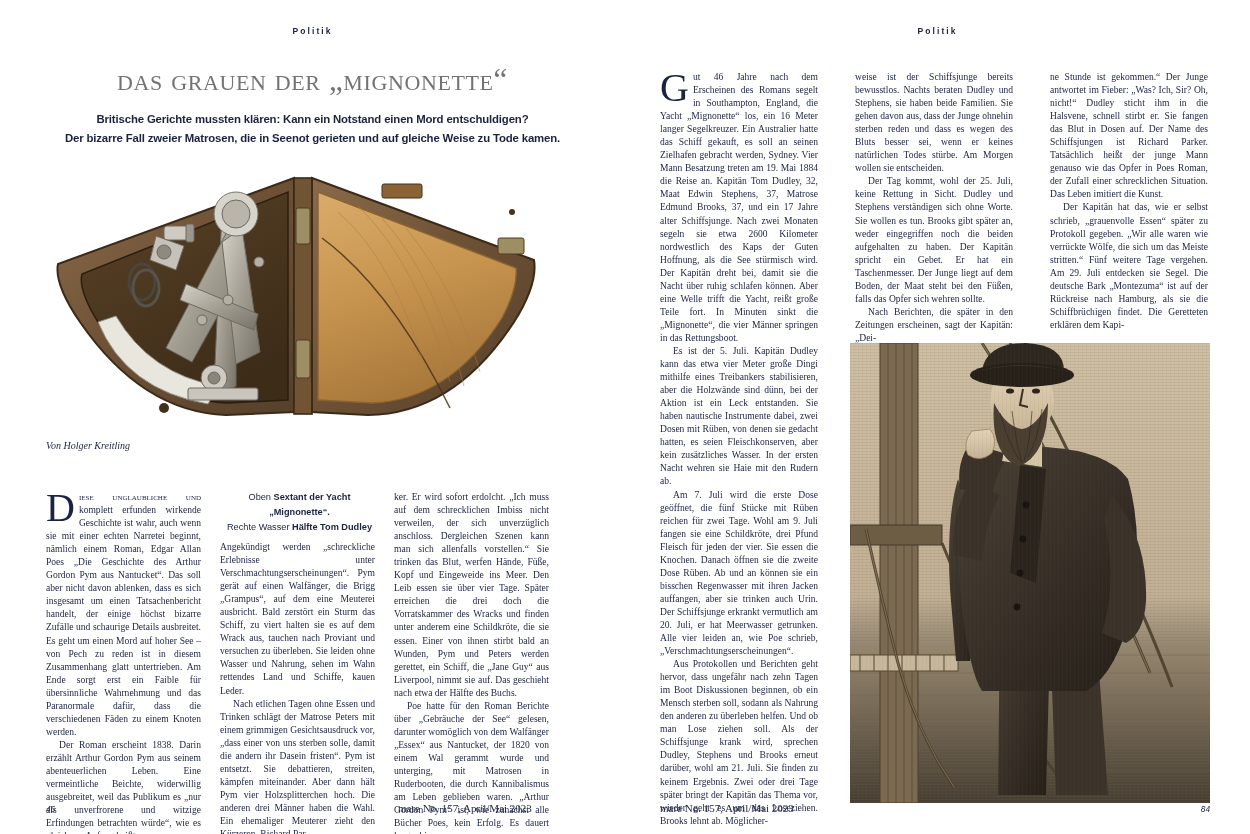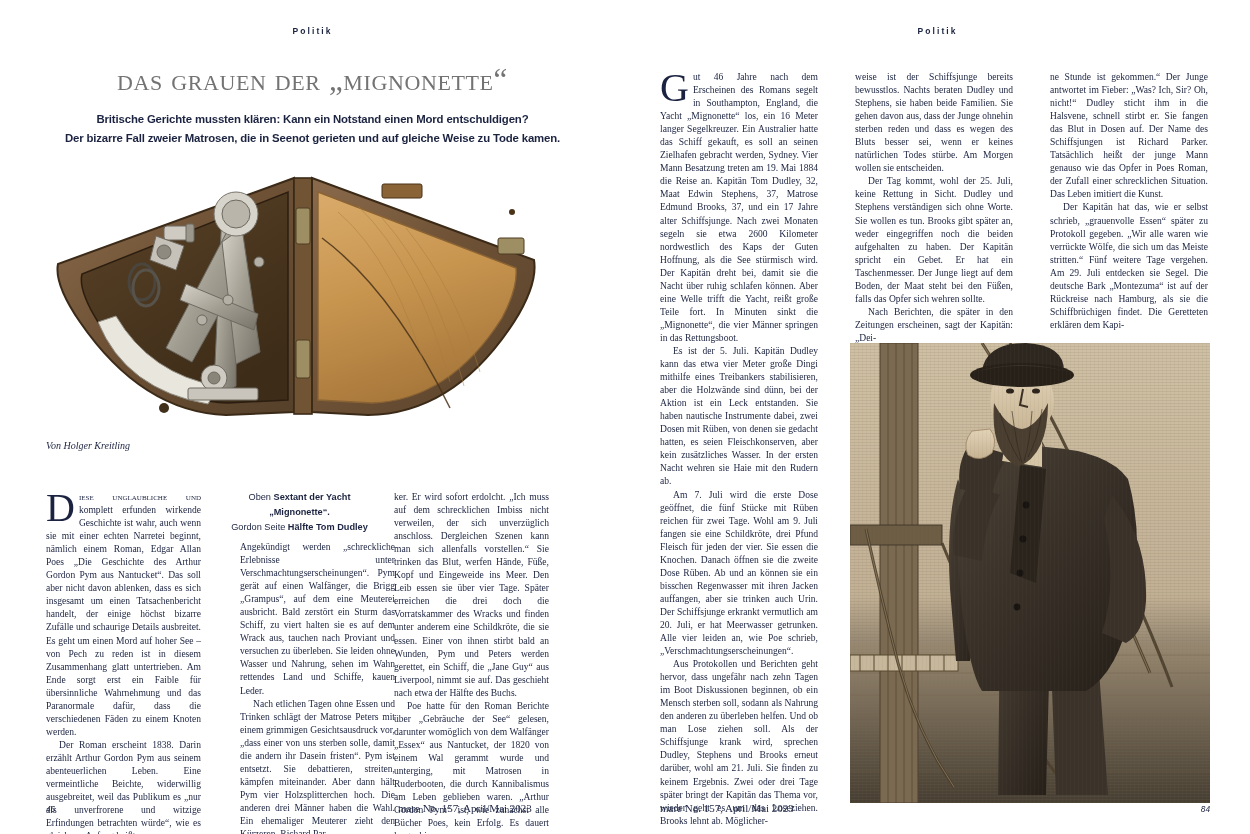--- a/index.html
+++ b/index.html
@@ -130,21 +130,21 @@
     font-family: "Liberation Serif", serif;
     font-size: 40px;
     line-height: 30px;
     padding: 3px 4px 0 0;
     color: #1b2340;
   }
   .smallcaps-run { font-variant: small-caps; }
 
   
   #l-col1 { top: 490px; left: 46px;  width: 155px; height: 300px; }
-  #l-col2 { top: 540px; left: 240px; width: 155px; height: 250px; }
+  #l-col2 { top: 540px; left: 220px; width: 155px; height: 250px; }
   #l-col3 { top: 490px; left: 394px; width: 155px; height: 300px; }
 
   
   #r-col1 { top: 70px;  left: 35px;  width: 158px; height: 690px; }
   #r-col2 { top: 70px;  left: 230px; width: 158px; height: 290px; }
   #r-col3 { top: 70px;  left: 425px; width: 158px; height: 290px; }
 
   
   .portrait-figure {
     position: absolute;
@@ -282,21 +282,21 @@
           <circle cx="466" cy="40" r="3" fill="#4a3319"></circle>
         </g>
       </svg>
     </div>
 
     <div class="byline">Von Holger Kreitling</div>
 
     <div class="caption">
       <span class="lead">Oben</span>
       <span class="strong">Sextant der Yacht „Mignonette“.</span><br>
-      <span class="lead">Gordon Seite</span>
+      <span class="lead">Rechte Wasser</span>
       <span class="strong">Hälfte Tom Dudley</span>
     </div>
 
     <div class="col" id="l-col1">
       <p class="dropcap-para"><span class="dropcap">D</span><span class="smallcaps-run">iese unglaubliche und</span><span> komplett erfunden wirkende Geschichte ist wahr, auch wenn sie mit einer echten Narretei beginnt, nämlich einem Roman, Edgar Allan Poes „Die Geschichte des Arthur Gordon Pym aus Nantucket“. Das soll aber nicht davon ablenken, dass es sich insgesamt um einen Tatsachenbericht handelt, der einige höchst bizarre Zufälle und schaurige Details ausbreitet. Es geht um einen Mord auf hoher See – von Pech zu reden ist in diesem Zusammenhang glatt untertrieben. Am Ende sorgt erst ein Faible für übersinnliche Wahrnehmung und das Paranormale dafür, dass die verschiedenen Fäden zu einem Knoten werden.</span></p>
       <p>Der Roman erscheint 1838. Darin erzählt Arthur Gordon Pym aus seinem abenteuerlichen Leben. Eine vermeintliche Beichte, widerwillig ausgebreitet, weil das Publikum es „nur als unverfrorene und witzige Erfindungen betrachten würde“, wie es gleich am Anfang heißt.</p>
     </div>
 
     <div class="col" id="l-col2">
       <p>Angekündigt werden „schreckliche Erlebnisse unter Verschmachtungserscheinungen“. Pym gerät auf einen Walfänger, die Brigg „Grampus“, auf dem eine Meuterei ausbricht. Bald zerstört ein Sturm das Schiff, zu viert halten sie es auf dem Wrack aus, tauchen nach Proviant und versuchen zu überleben. Sie leiden ohne Wasser und Nahrung, sehen im Wahn rettendes Land und Schiffe, kauen Leder.</p>

